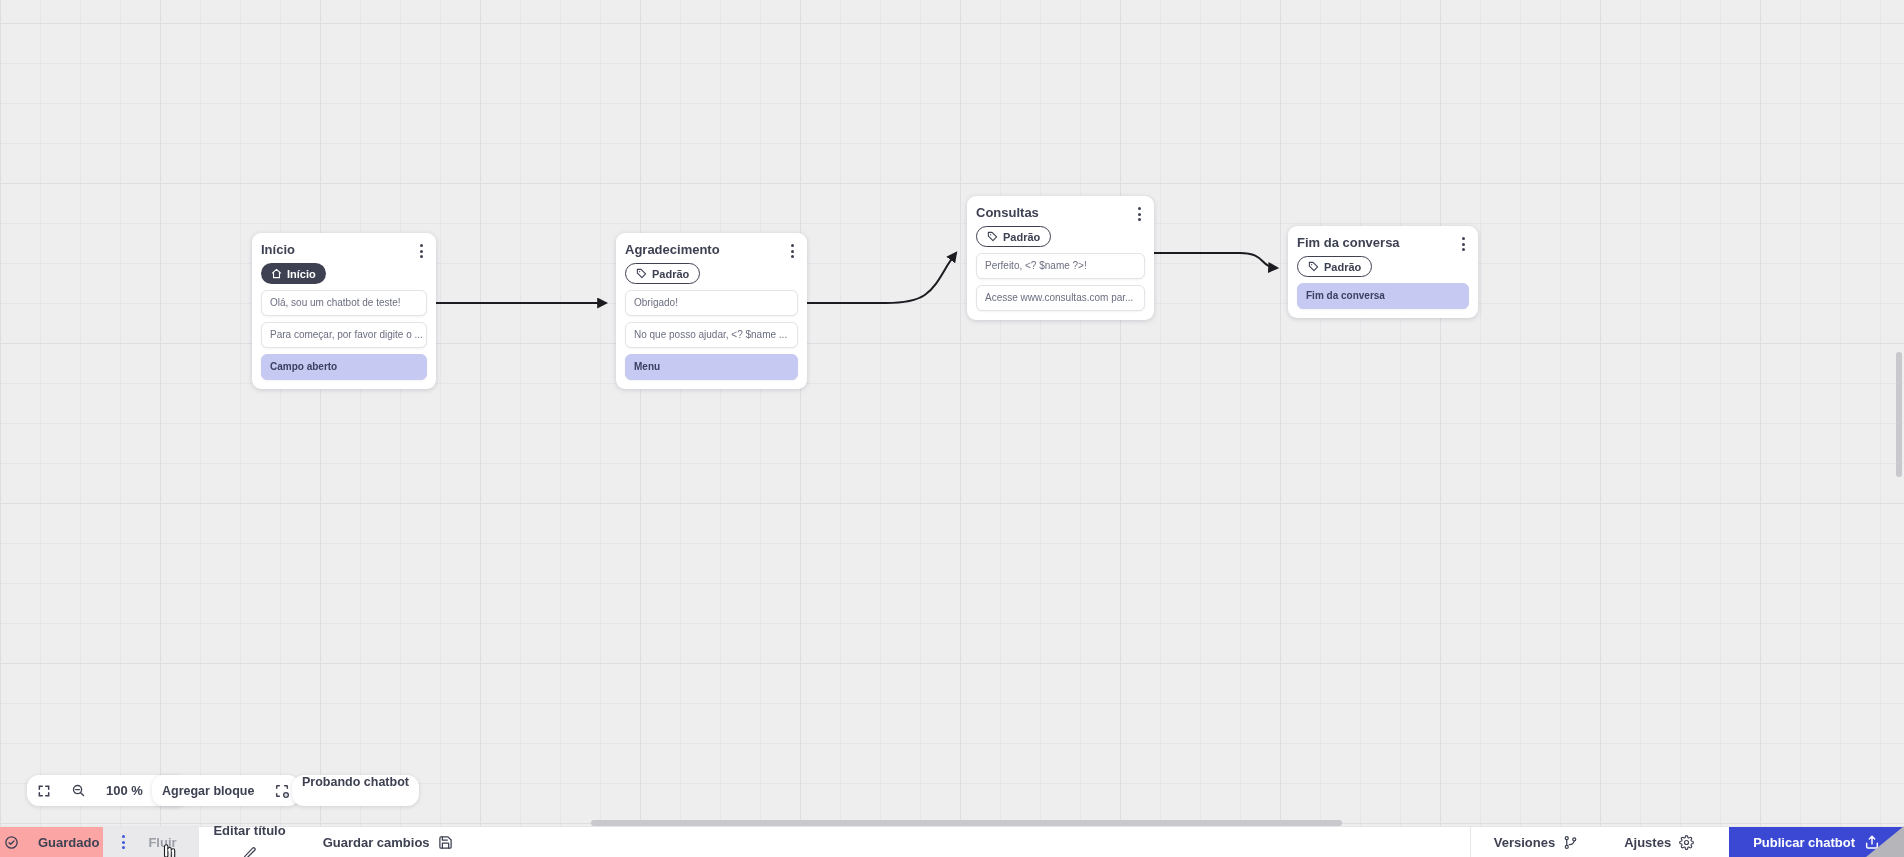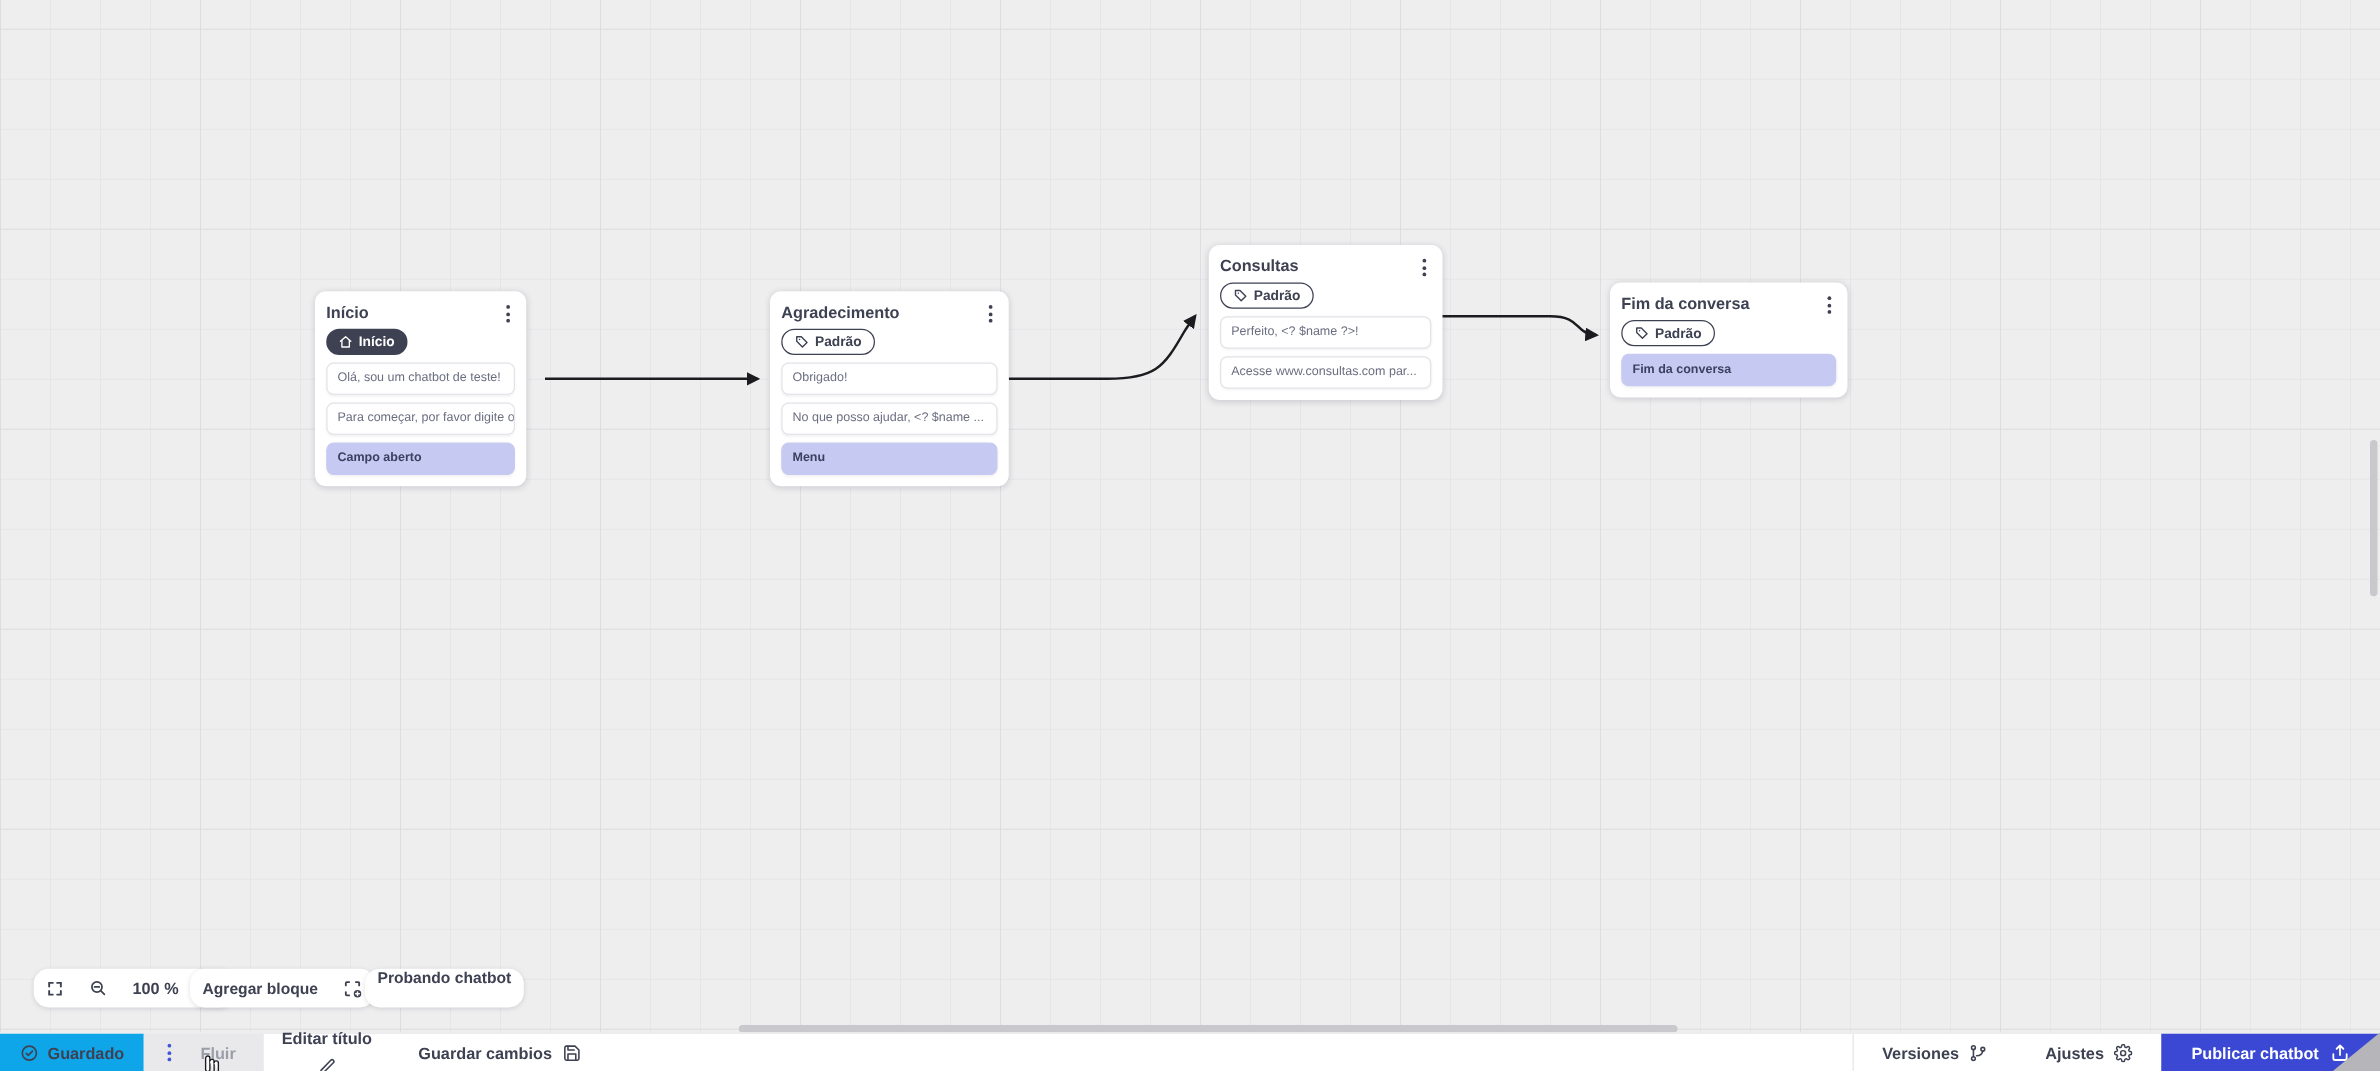--- a/index.html
+++ b/index.html
@@ -42,34 +42,34 @@
   .tool { position:absolute; top:775px; height:31px; background:#fff; border-radius:12px;
           box-shadow:0 1px 4px rgba(45,45,70,.15); display:flex; align-items:center;
           gap:20px; padding:0 10px; color:#3d4152; font-size:12.5px; font-weight:700; }
   .tool svg { display:block; }
   .icon-btn { display:flex; align-items:center; cursor:pointer; }
 
   
   .statusbar { position:absolute; left:0; right:0; bottom:0; height:31px; background:#fff;
                border-top:1px solid #e6e6e9; display:flex; align-items:center;
                font-size:13px; color:#3d4152; z-index:5; }
-  .saved { height:100%; background:#0ea5e9; display:flex; align-items:center; gap:7px;
-           padding:0 16px; font-weight:700; color:#3d4152; }
+  .saved { height:100%; background:#fca5a5; display:flex; align-items:center; gap:19px;
+           padding:0 4px; font-weight:700; color:#3d4152; }
   .flow-tab { height:100%; width:96px; background:#e9e9eb; display:flex; align-items:center;
               gap:19px; padding-left:15px; cursor:pointer; }
   .flow-tab .kebab i { background:#4356d8; }
   .flow-tab .label { color:#9b9ea9; font-weight:700; }
   .bar-btn { display:flex; align-items:center; gap:8px; font-weight:700; cursor:pointer; }
   .bar-btn.edit { margin-left:14px;flex-direction:column; }
   .bar-btn.save { margin-left:37px; }
   .bar-right { margin-left:auto; display:flex; align-items:center; height:100%; }
   .vdiv { width:1px; height:100%; background:#e6e6e9; }
   .bar-right .bar-btn { padding:0 23px; height:100%; }
   .publish { height:100%; background:#3a48d4; color:#fff; display:flex; align-items:center;
-             gap:9px; padding:0 24px; font-size:13px; font-weight:700; cursor:pointer; }
+             gap:9px; padding:0 24px; font-size:13px; font-weight:700; cursor:pointer;margin-left:12px; }
 
   
   .hscroll { position:absolute; left:591px; top:820px; width:751px; height:6px;
              border-radius:3px; background:#c9c9cd; }
   .vscroll { position:absolute; left:1896px; top:352px; width:6px; height:125px;
              border-radius:3px; background:#c9c9cd; }
 
   .corner { position:absolute; right:0; bottom:0; width:0; height:0; z-index:6;
             border-bottom:31px solid #b5b5ba; border-left:38px solid transparent; }
 
@@ -86,21 +86,21 @@
     <defs>
       <marker id="arr" viewBox="0 0 10 10" refX="8" refY="5" markerWidth="5.5" markerHeight="5.5" orient="auto-start-reverse">
         <path d="M0 0 L10 5 L0 10 z" fill="#1c1c20"></path>
       </marker>
     </defs>
     <path d="M436 303 H 606" fill="none" stroke="#1c1c20" stroke-width="2" marker-end="url(#arr)"></path>
     <path d="M807 303 L886 303 C924 303 931 294 947 266 C950 261 953 257 956 253" fill="none" stroke="#1c1c20" stroke-width="2" marker-end="url(#arr)"></path>
     <path d="M1153 253 H 1240 C 1266 253 1259 267 1277 268" fill="none" stroke="#1c1c20" stroke-width="2" marker-end="url(#arr)"></path>
   </svg>
 
-  <div class="node" style="left:252px; top:233px; width:169px;">
+  <div class="node" style="left:252px; top:233px; width:184px;">
     <div class="node-header">
       <span class="node-title">Início</span>
       <span class="kebab">
           <i></i>
           <i></i>
           <i></i>
         </span>
     </div>
     <span class="badge dark">
       <svg width="11" height="11" viewBox="0 0 24 24" fill="none" stroke="#fff" stroke-width="2.4" stroke-linecap="round" stroke-linejoin="round">

